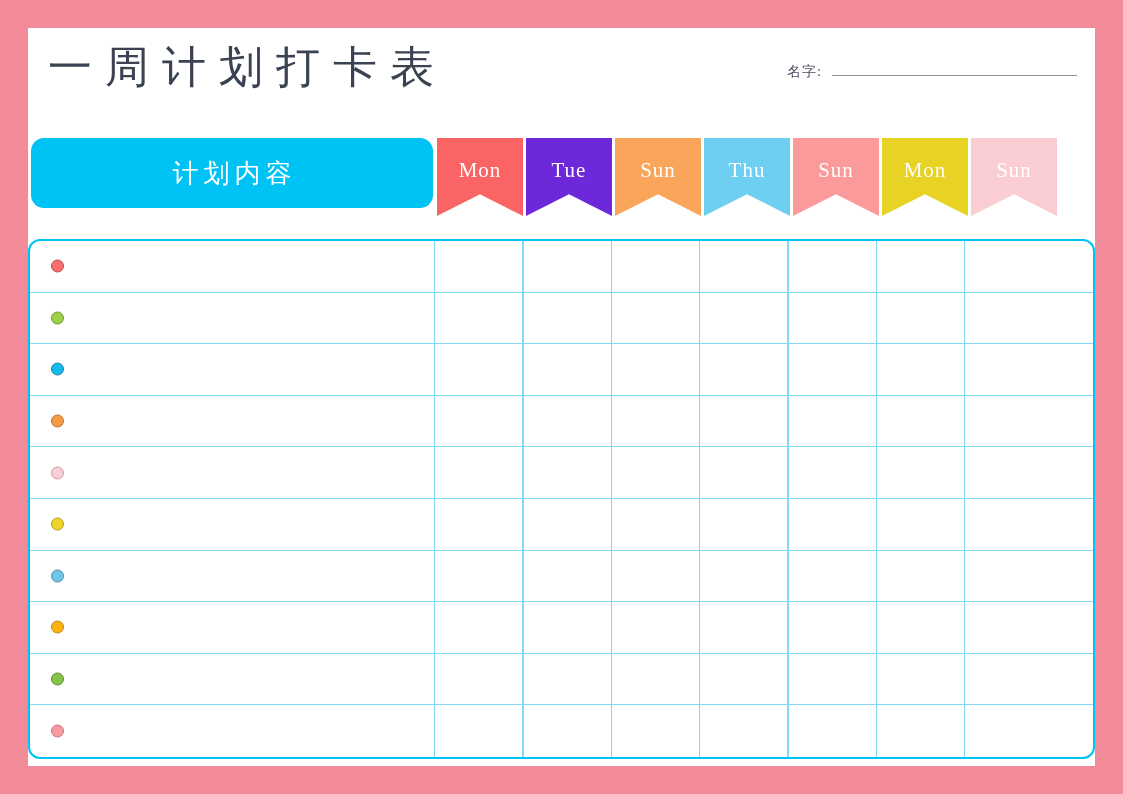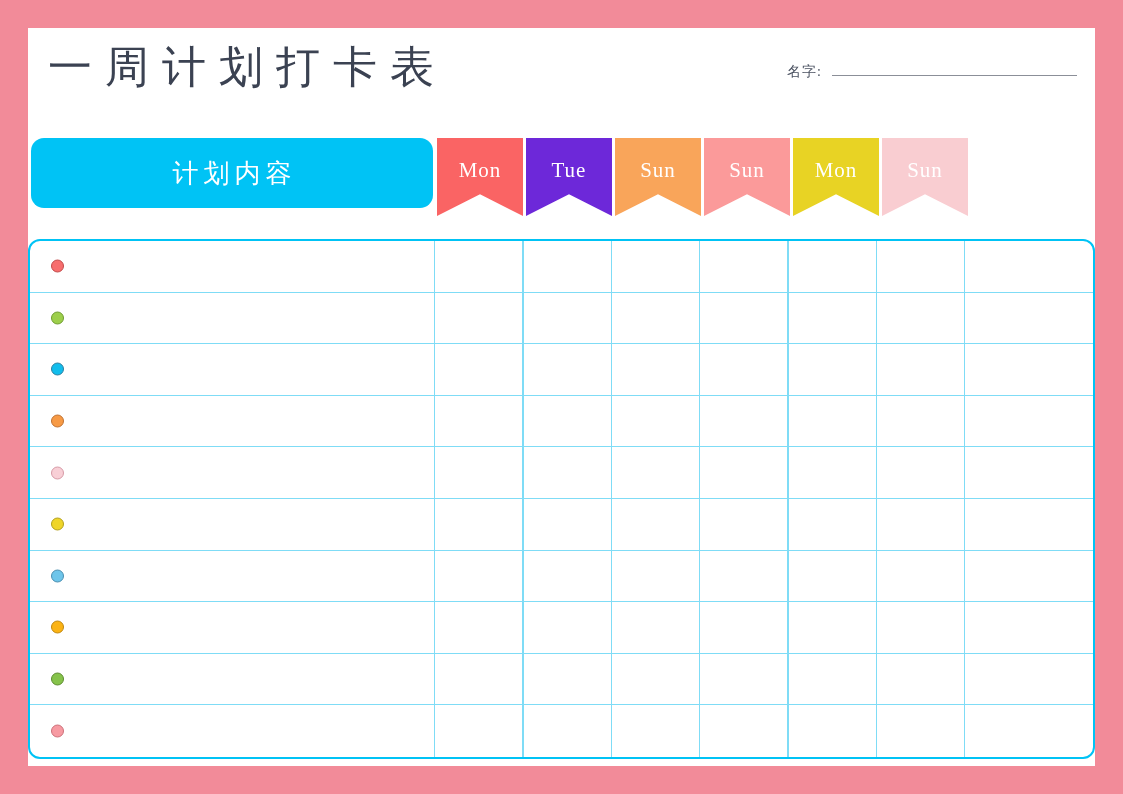--- a/index.html
+++ b/index.html
@@ -206,20 +206,23 @@
       <div class="day-tabs">
           <div class="day-tab" style="background: rgb(250, 100, 100);">
             <span>Mon</span>
           </div>
           <div class="day-tab" style="background: #6d28d9;">
             <span>Tue</span>
           </div>
           <div class="day-tab" style="background: rgb(249, 165, 90);">
             <span>Sun</span>
           </div>
+          <div class="day-tab" style="background: rgb(111, 207, 240);">
+            <span>Thu</span>
+          </div>
           <div class="day-tab" style="background: rgb(251, 154, 154);">
             <span>Sun</span>
           </div>
           <div class="day-tab" style="background: rgb(232, 211, 36);">
             <span>Mon</span>
           </div>
           <div class="day-tab" style="background: rgb(249, 205, 209);">
             <span>Sun</span>
           </div>
         </div>

